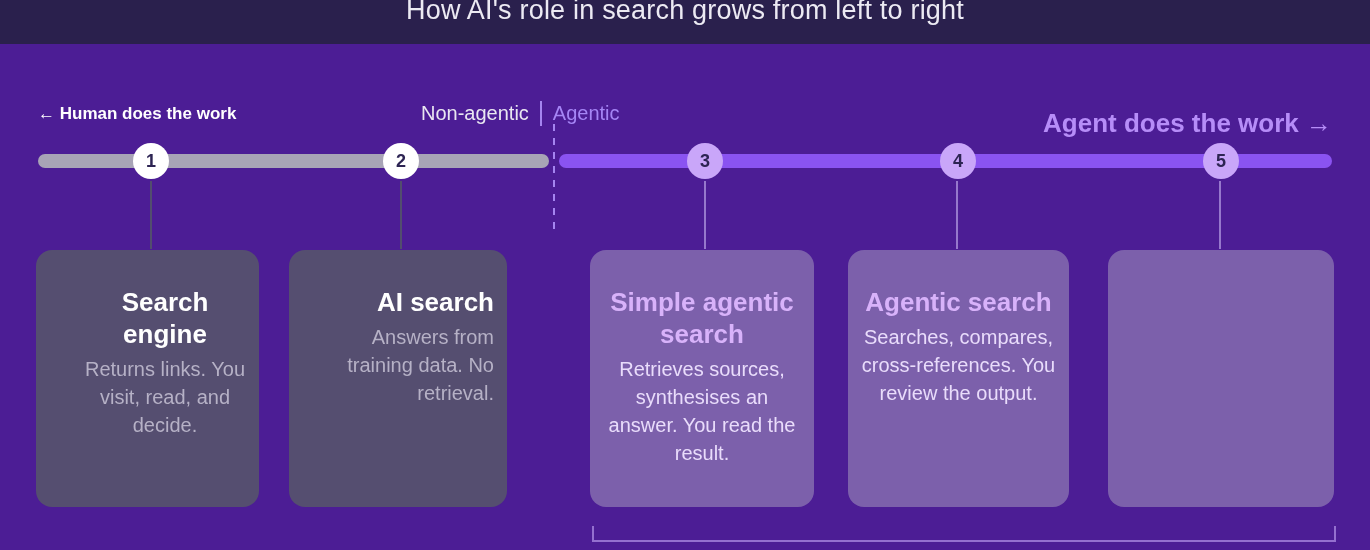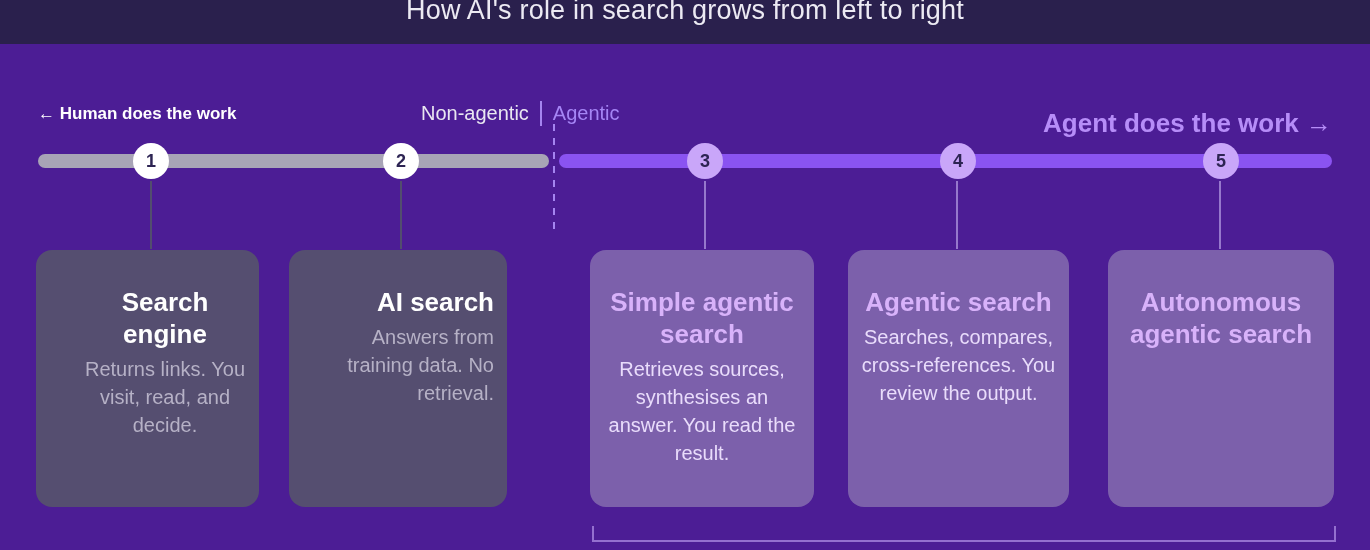--- a/index.html
+++ b/index.html
@@ -226,18 +226,17 @@
     <h2>Agentic search</h2>
     <p>Searches, compares, cross-references. You review the output.</p>
   </div>
 
   <div class="card agent card-3">
     <h2>Simple agentic search</h2>
     <p>Retrieves sources, synthesises an answer. You read the result.</p>
   </div>
 
   <div class="card agent card-5">
-    <h2>Autonomous agentic search</h2>
   </div>
 
   <div class="agentic-bracket"></div>
 
 </div>
 
 </body></html>

